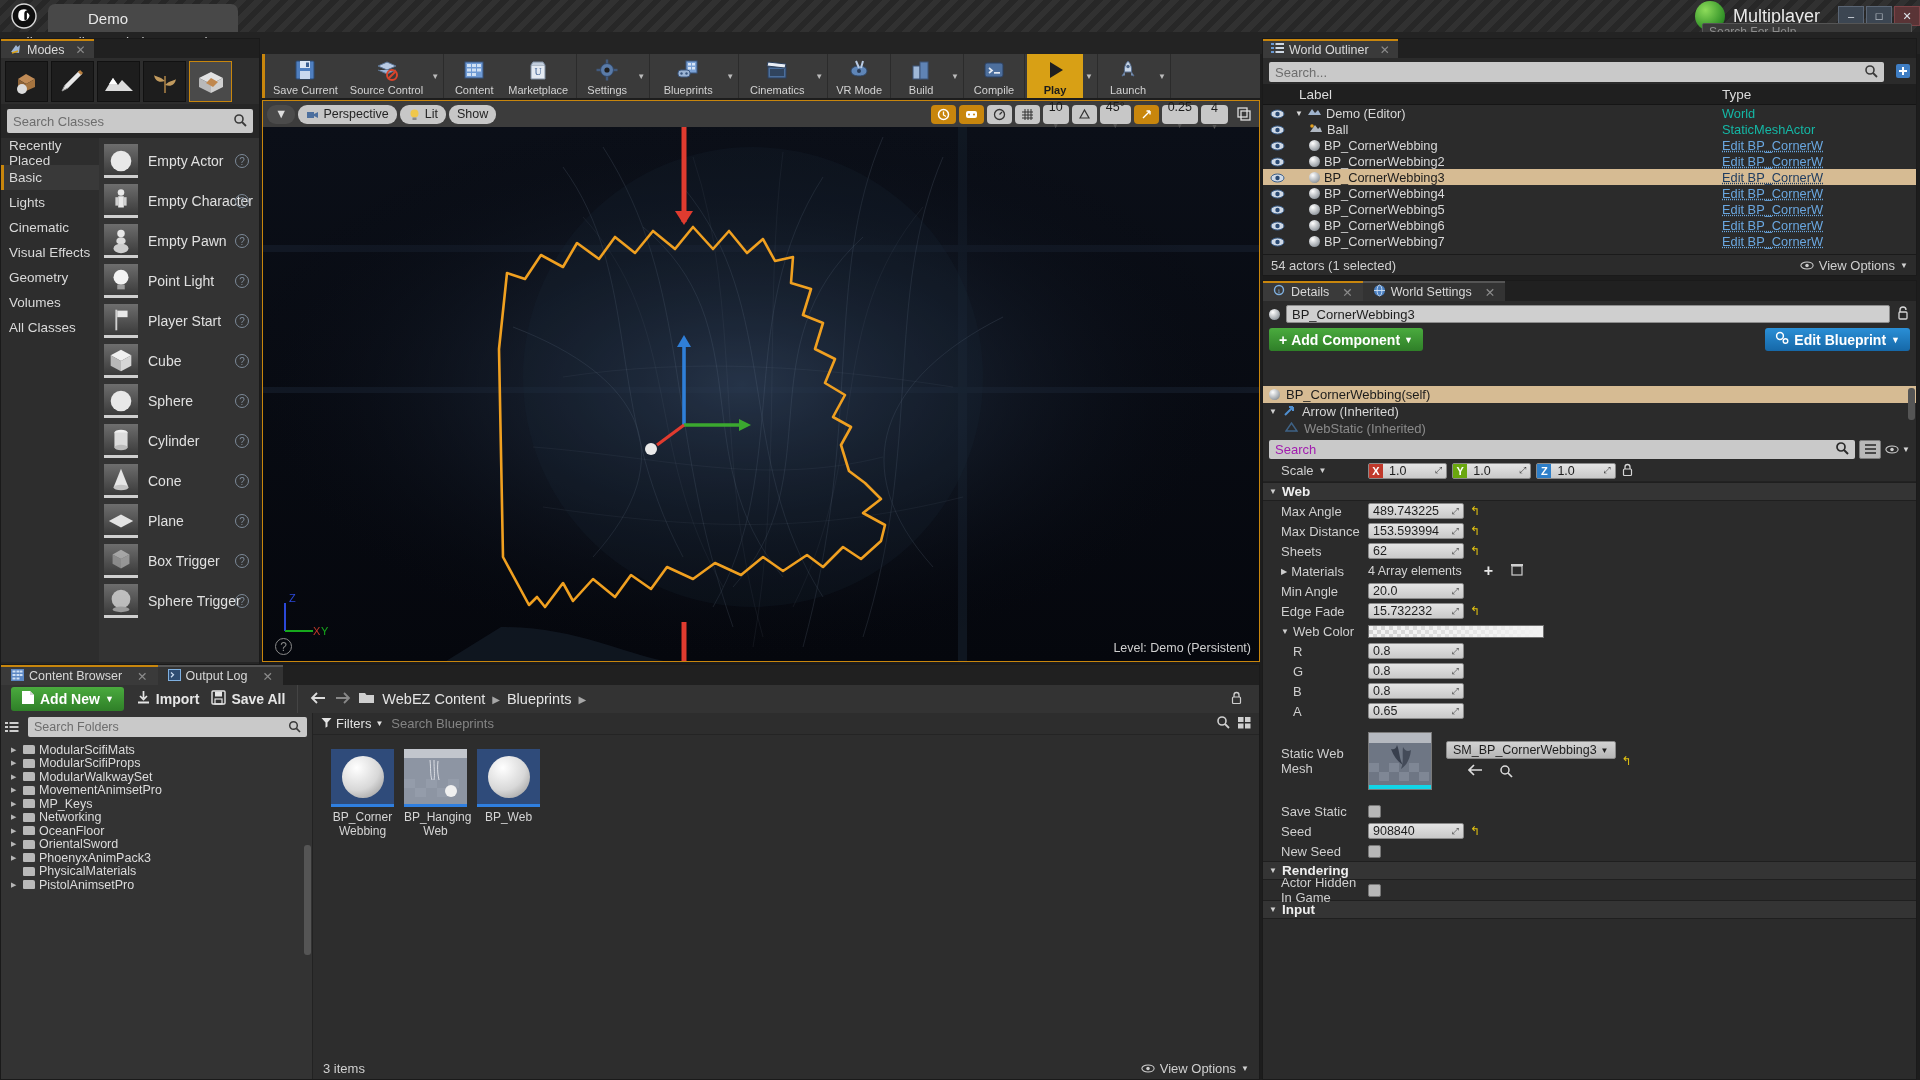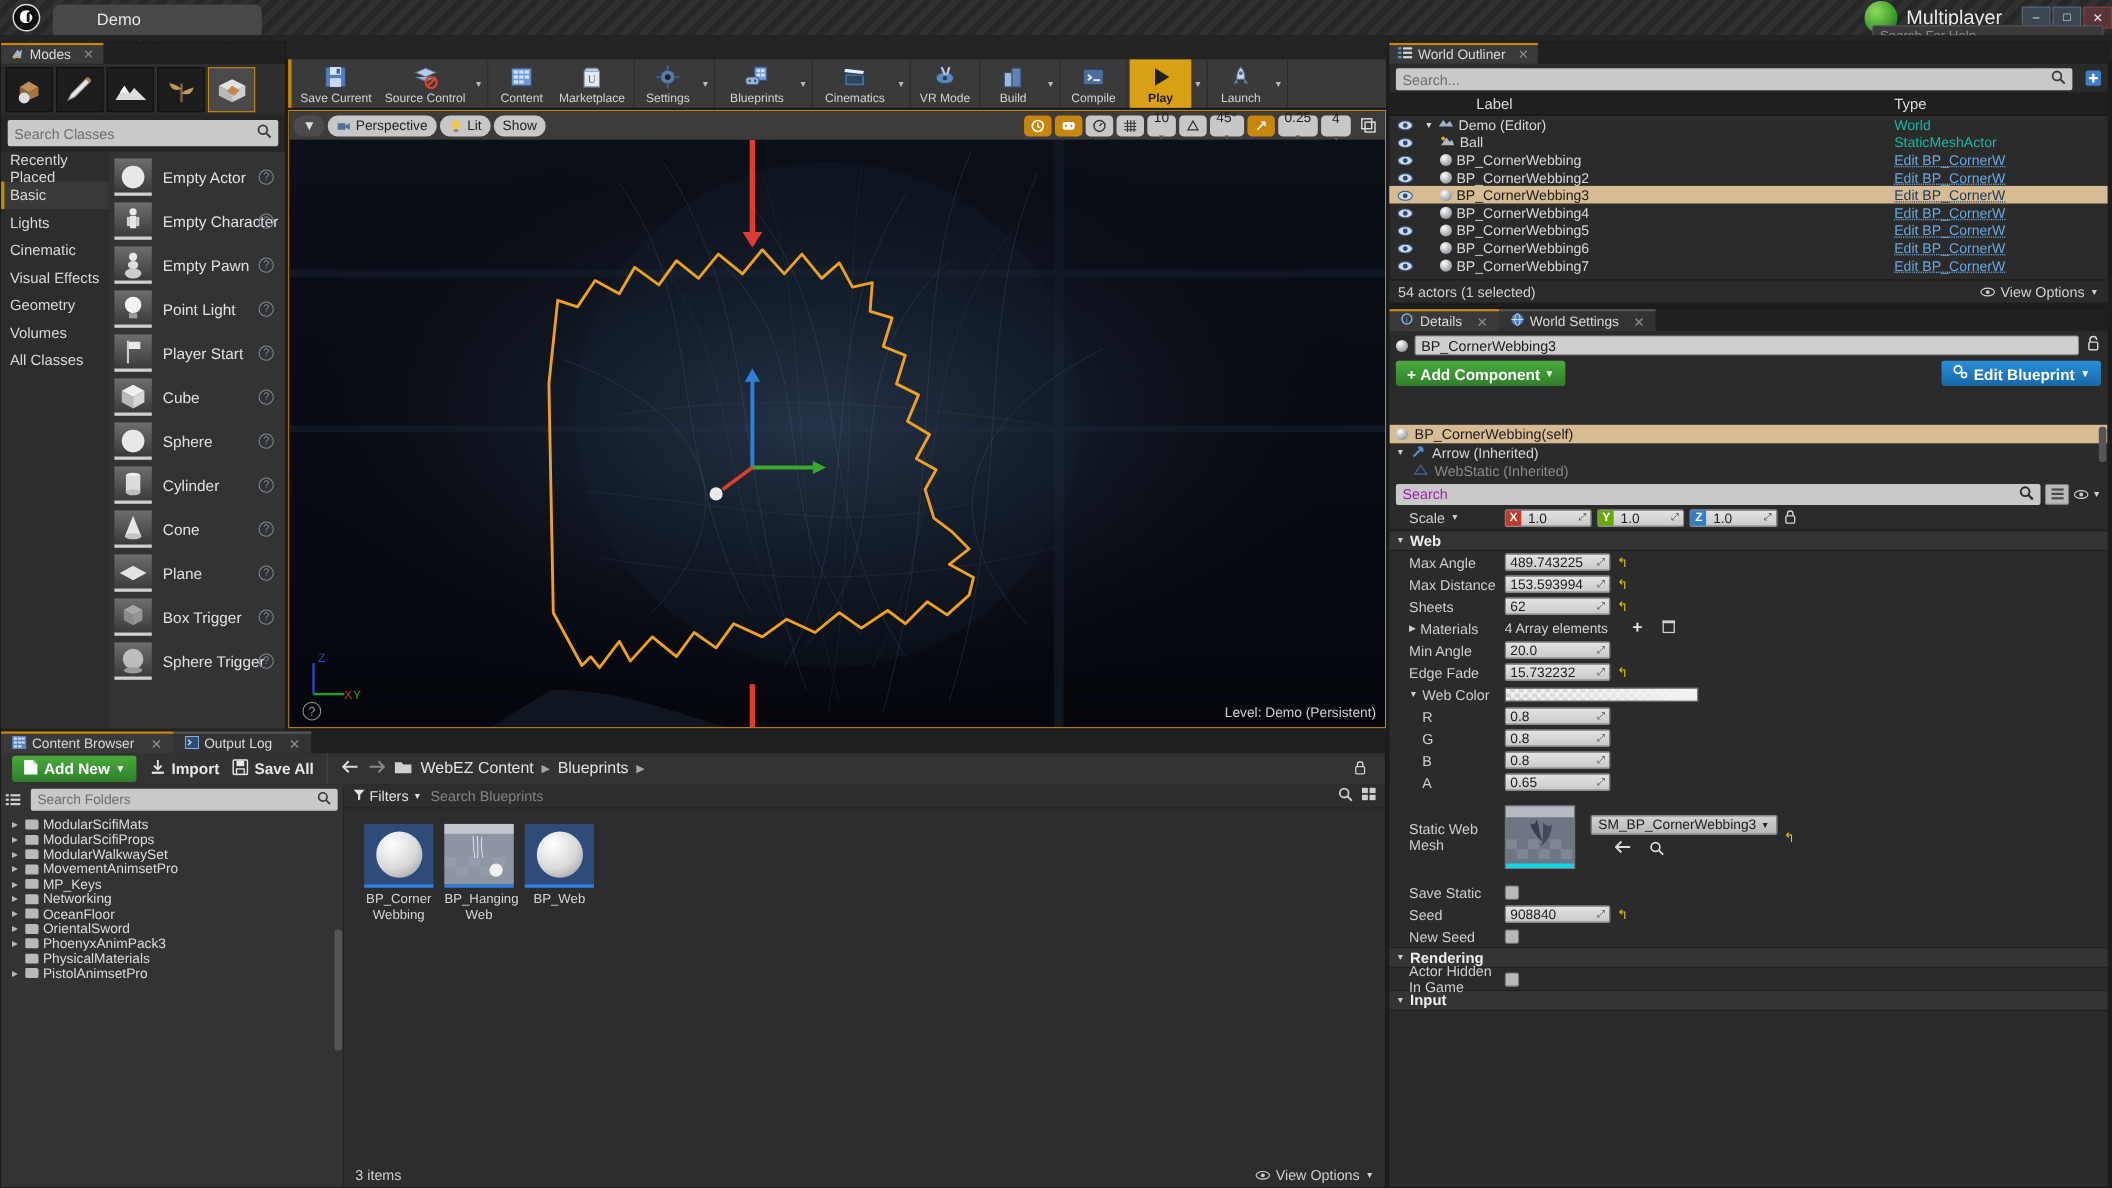--- a/index.html
+++ b/index.html
@@ -102,21 +102,21 @@
     align-items:center; justify-content:center; z-index:4;}
 
   
   #outliner { position:absolute; left:1262px; top:38px; width:655px; height:238px;
     background:#2b2b2b; border:1px solid #1a1a1a; }
   .ol-search { margin:4px 6px 2px; height:20px; background:#c9c9c9; border-radius:2px;
     display:flex; align-items:center; padding:0 6px; }
   .ol-search .ph { color:#6d6d6d; font-size:13px; }
   #ol-head { height:21px; background:#1f1f1f; display:flex; align-items:center;
     font-size:13.5px; color:#dcdcdc; border-bottom:1px solid #151515; }
-  .ol-col-eye { width:28px; } .ol-col-label { flex:1; padding-left:8px;margin-left:43px; }
+  .ol-col-eye { width:28px; } .ol-col-label { flex:1; padding-left:8px; }
   .ol-col-type { width:200px; padding-left:6px; }
   .ol-row { height:16px; display:flex; align-items:center; font-size:12.8px; color:#d8d8d8; }
   .ol-row.sel { background:#d6bb93; color:#1c1c1c; }
   .ol-row .eye { width:28px; display:flex; justify-content:center; }
   .ol-row .lab { flex:1; display:flex; align-items:center; gap:4px; padding-left:4px; }
   .ol-row .typ { width:200px; padding-left:6px; color:#14b8a6; }
   .ol-row .typ.link { color:#6aa7e0; text-decoration:underline; text-decoration-style:dotted; }
   .ol-row.sel .typ.link { color:#1f3c60; }
   .ball-ico { width:11px; height:11px; border-radius:50%;
     background:radial-gradient(circle at 35% 30%,#fff,#9aa0a6 70%,#5b6066); }

